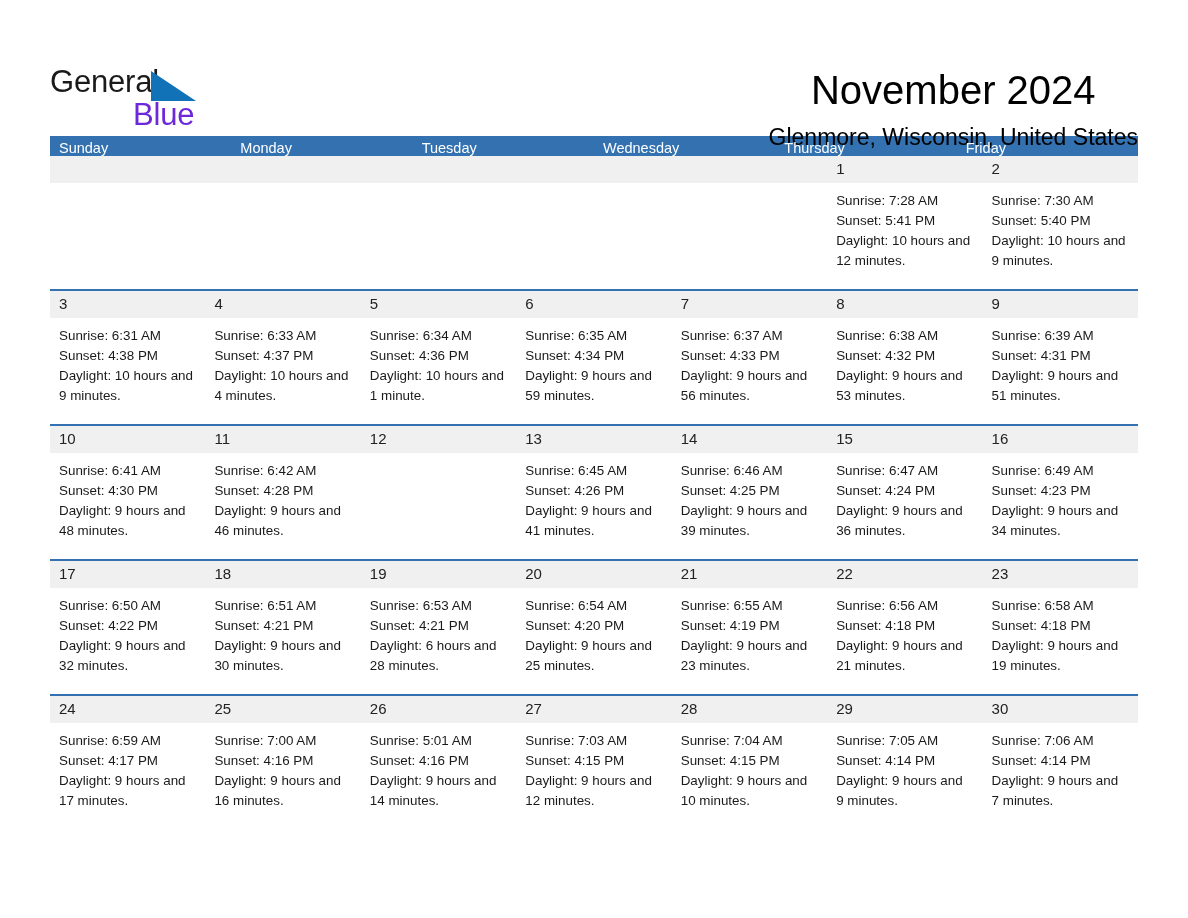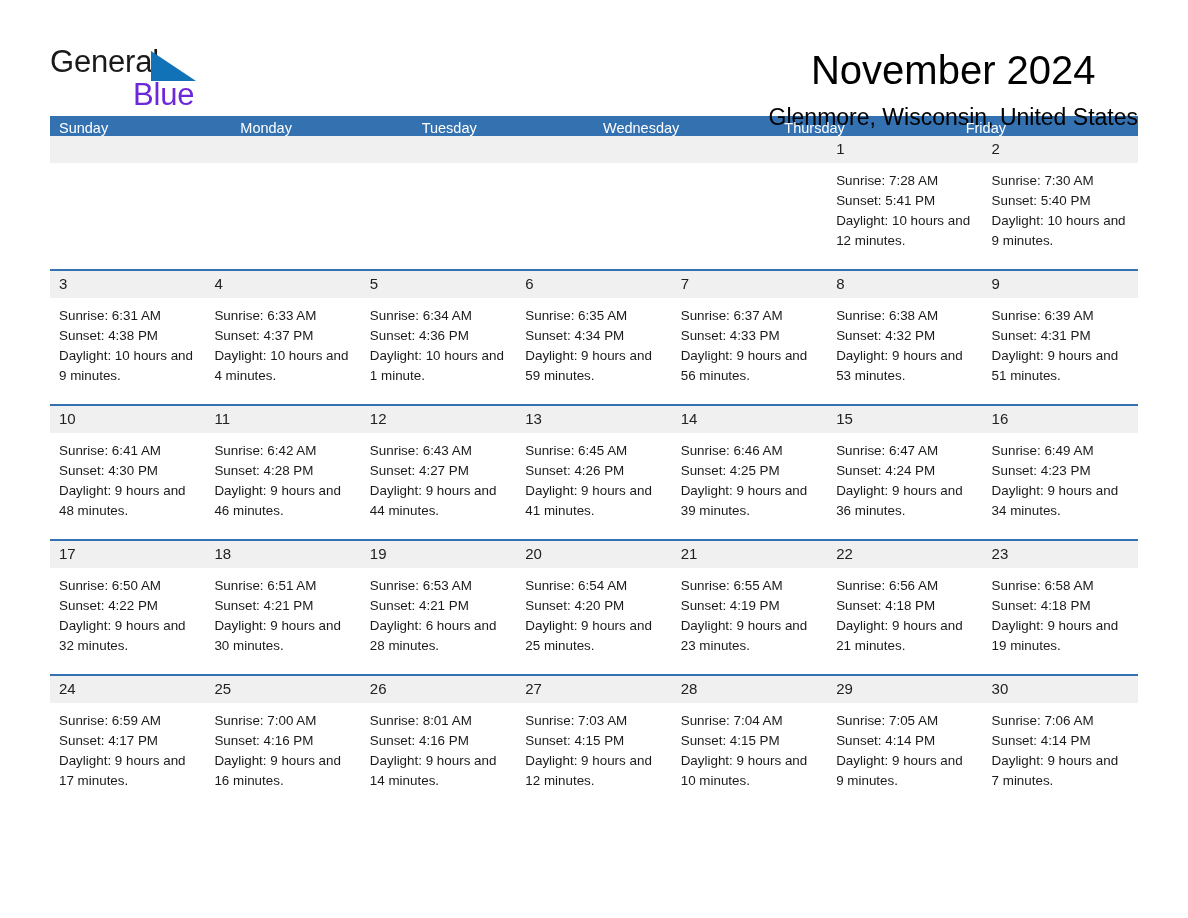--- a/index.html
+++ b/index.html
@@ -17,20 +17,21 @@
     padding: 0 50px;
   }
 
   
   .top {
     display: flex;
     align-items: flex-start;
     justify-content: space-between;
     padding-top: 46px;
     height: 110px;
+    margin-top: 20px;
   }
   .logo {
     position: relative;
     width: 150px;
     height: 70px;
     line-height: 1;
   }
   .logo-general {
     font-size: 31px;
     color: #1a1a1a;
@@ -251,25 +252,20 @@
           <div class="cell">
             <div class="datebar">11</div>
             <div class="info">
               <div>Sunrise: 6:42 AM</div>
               <div>Sunset: 4:28 PM</div>
               <div class="daylight">Daylight: 9 hours and 46 minutes.</div>
             </div>
           </div>
           <div class="cell">
             <div class="datebar">12</div>
-            <div class="info">
-              <div>Sunrise: 6:43 AM</div>
-              <div>Sunset: 4:27 PM</div>
-              <div class="daylight">Daylight: 9 hours and 44 minutes.</div>
-            </div>
           </div>
           <div class="cell">
             <div class="datebar">13</div>
             <div class="info">
               <div>Sunrise: 6:45 AM</div>
               <div>Sunset: 4:26 PM</div>
               <div class="daylight">Daylight: 9 hours and 41 minutes.</div>
             </div>
           </div>
           <div class="cell">
@@ -368,21 +364,21 @@
             <div class="datebar">25</div>
             <div class="info">
               <div>Sunrise: 7:00 AM</div>
               <div>Sunset: 4:16 PM</div>
               <div class="daylight">Daylight: 9 hours and 16 minutes.</div>
             </div>
           </div>
           <div class="cell">
             <div class="datebar">26</div>
             <div class="info">
-              <div>Sunrise: 8:01 AM</div>
+              <div>Sunrise: 5:01 AM</div>
               <div>Sunset: 4:16 PM</div>
               <div class="daylight">Daylight: 9 hours and 14 minutes.</div>
             </div>
           </div>
           <div class="cell">
             <div class="datebar">27</div>
             <div class="info">
               <div>Sunrise: 7:03 AM</div>
               <div>Sunset: 4:15 PM</div>
               <div class="daylight">Daylight: 9 hours and 12 minutes.</div>

